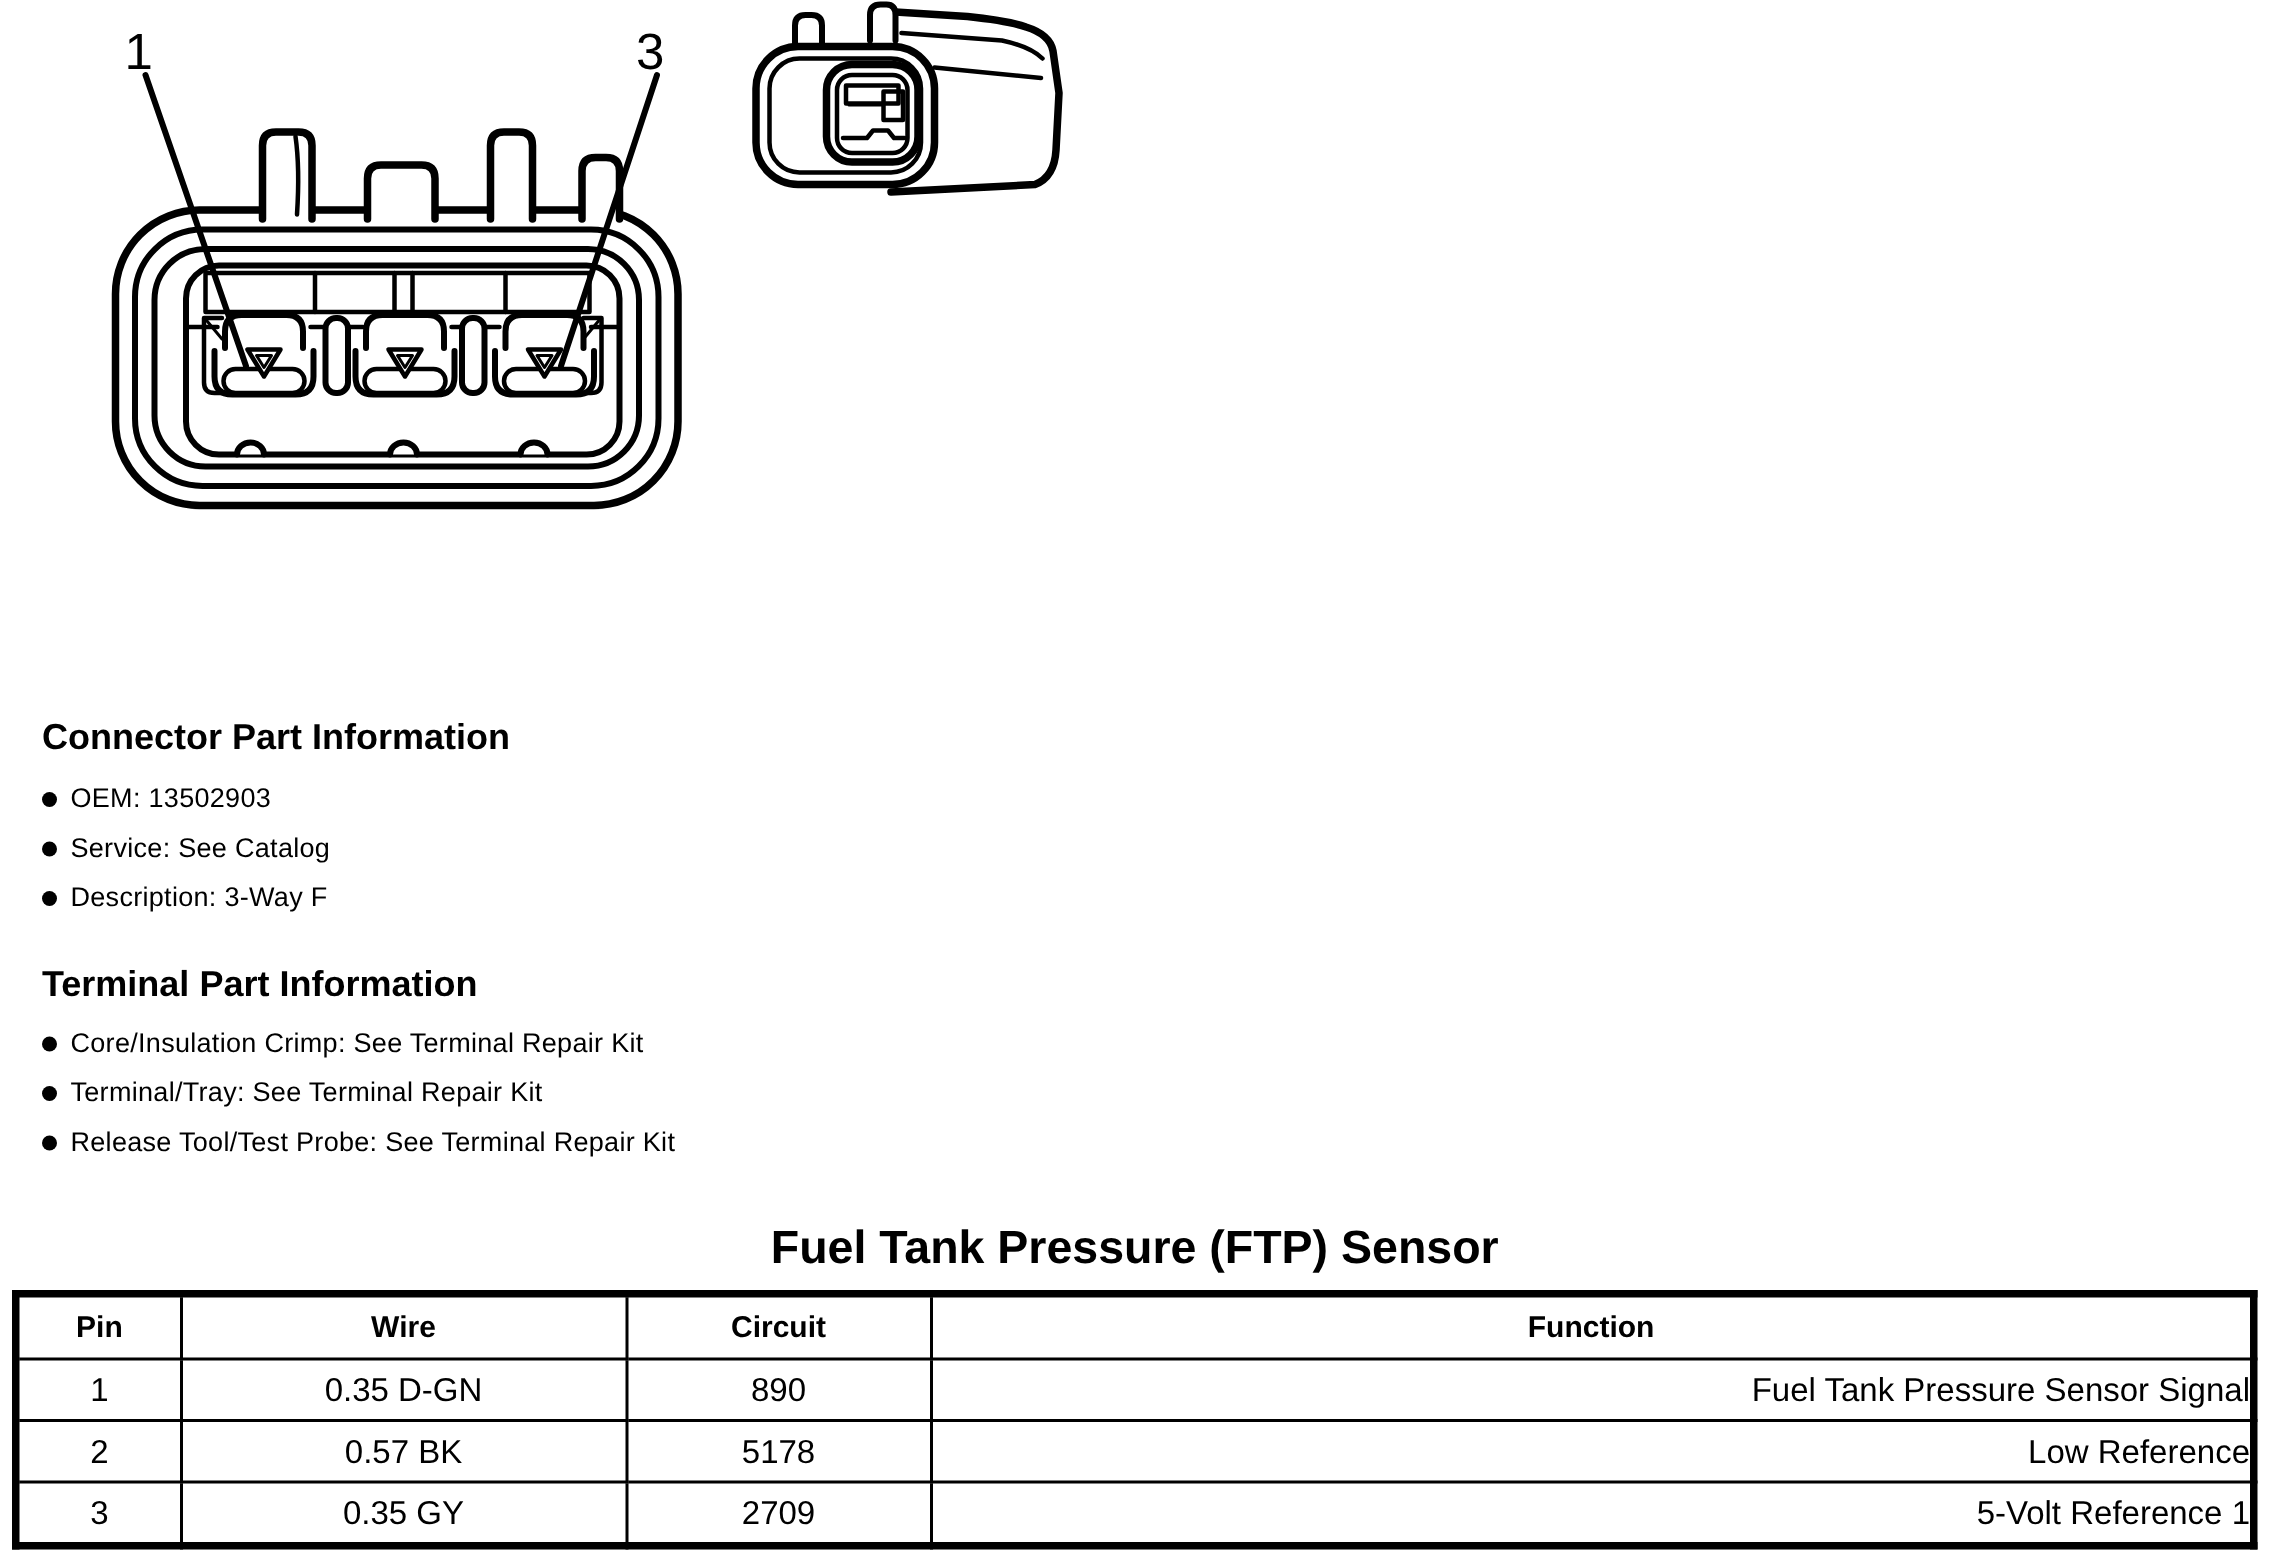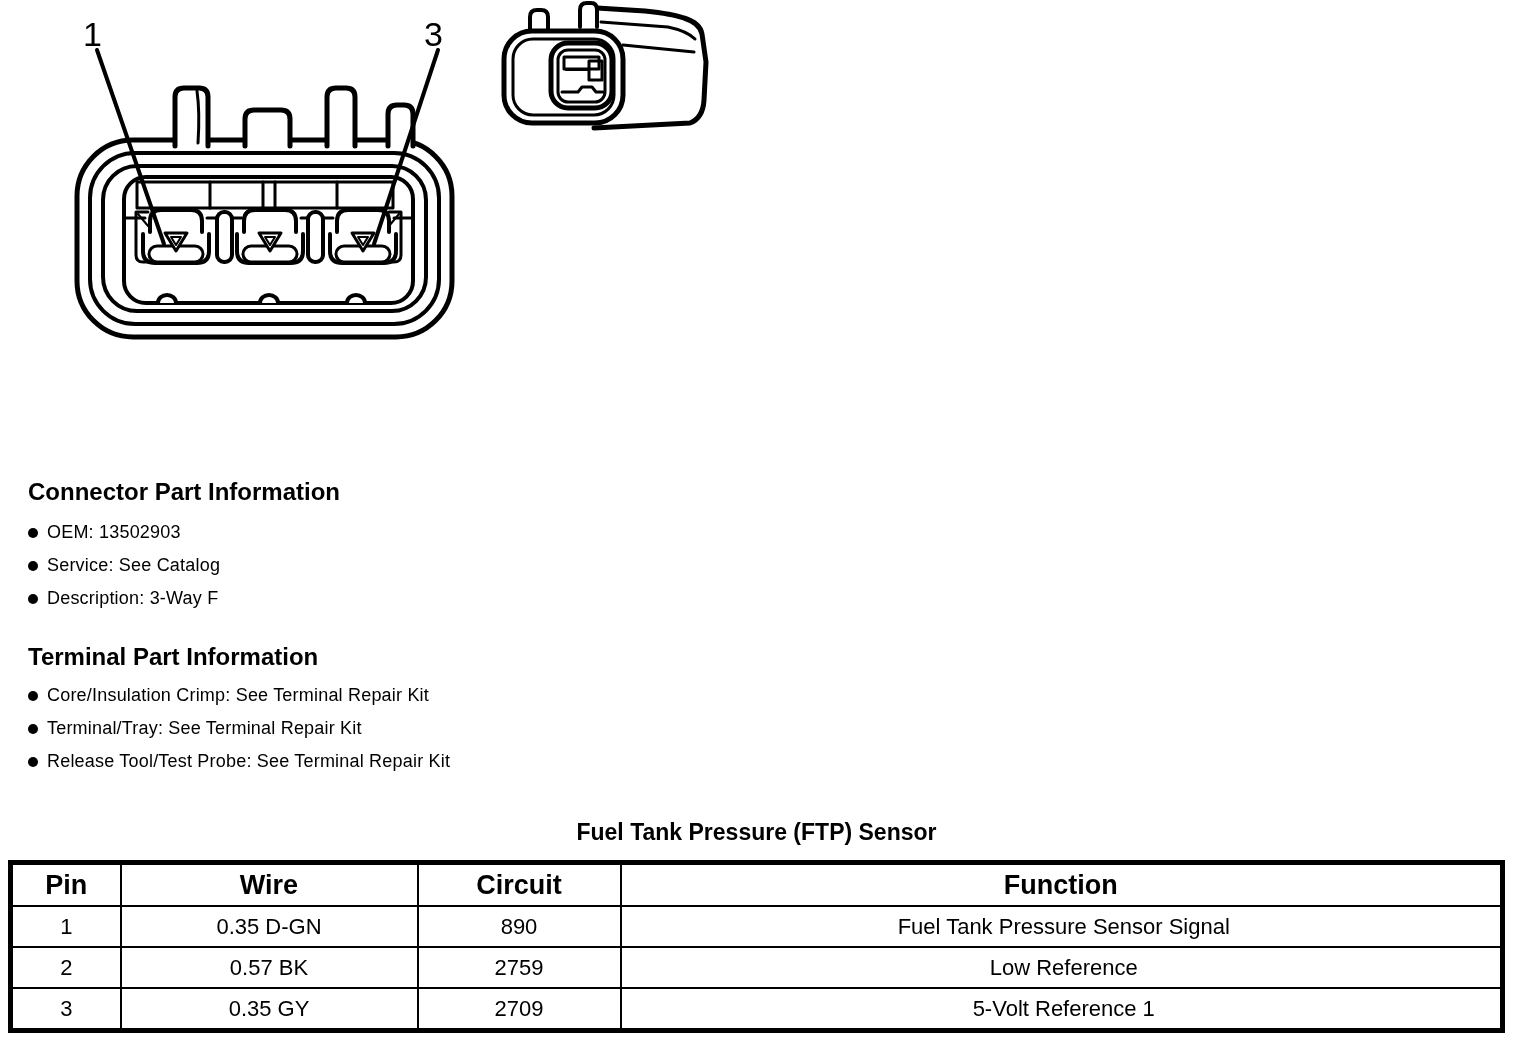--- a/index.html
+++ b/index.html
@@ -10,30 +10,30 @@
   #diagram{position:absolute;left:0;top:0;}
   svg text.callout{font-family:"Liberation Sans",sans-serif;font-size:34px;fill:#000;}
   .heading{position:absolute;left:12px;margin:16px;font-size:24px;font-weight:bold;line-height:28px;white-space:nowrap;}
   #connector-heading{top:462px;}
   #terminal-heading{top:627px;}
   ul.bullets{position:absolute;left:0;margin:0;padding:0;list-style:none;font-size:18px;letter-spacing:0.2px;}
   ul.bullets li{position:relative;height:33px;line-height:33px;padding-left:47px;white-space:nowrap;}
   ul.bullets li .dot{position:absolute;left:28px;top:12px;width:10px;height:10px;background:#000;border-radius:50%;}
   #connector-list{top:516px;}
   #terminal-list{top:679px;}
-  .table-title{position:absolute;left:8px;top:818px;width:1497px;margin:0;text-align:center;font-size:23px;font-weight:bold;line-height:28px;}
+  .table-title{position:absolute;left:8px;top:818px;width:1497px;margin:0;text-align:center;font-size:31px;font-weight:bold;line-height:28px;}
   table#pinout{
     position:absolute;left:8px;top:860px;width:1497px;
     border-collapse:collapse;table-layout:fixed;font-size:22px;
     border:5px solid #000;
   }
   table#pinout th,table#pinout td{border:2px solid #000;padding:0;vertical-align:middle;}
-  table#pinout th{height:40px;font-size:27px;font-weight:bold;text-align:center;}
+  table#pinout th{height:40px;font-size:20px;font-weight:bold;text-align:center;}
   table#pinout td{height:39px;text-align:center;}
-  table#pinout td.fn{text-align:center;padding-left:6px;}
+  table#pinout td.fn{text-align:right;padding-left:6px;}
 </style>
 </head>
 <body>
 
 <div id="page">
 
   <svg id="diagram" width="760" height="360" viewBox="0 0 760 360">
     <g stroke="#000" fill="none" stroke-linecap="round" stroke-linejoin="round">
 
       <rect x="77" y="140" width="375" height="197" rx="56" fill="#fff" stroke-width="5"></rect>
@@ -147,21 +147,21 @@
     <tbody>
       <tr>
         <td>1</td>
         <td>0.35 D-GN</td>
         <td>890</td>
         <td class="fn">Fuel Tank Pressure Sensor Signal</td>
       </tr>
       <tr>
         <td>2</td>
         <td>0.57 BK</td>
-        <td>2759</td>
+        <td>5178</td>
         <td class="fn">Low Reference</td>
       </tr>
       <tr>
         <td>3</td>
         <td>0.35 GY</td>
         <td>2709</td>
         <td class="fn">5-Volt Reference 1</td>
       </tr>
     </tbody>
   </table>

